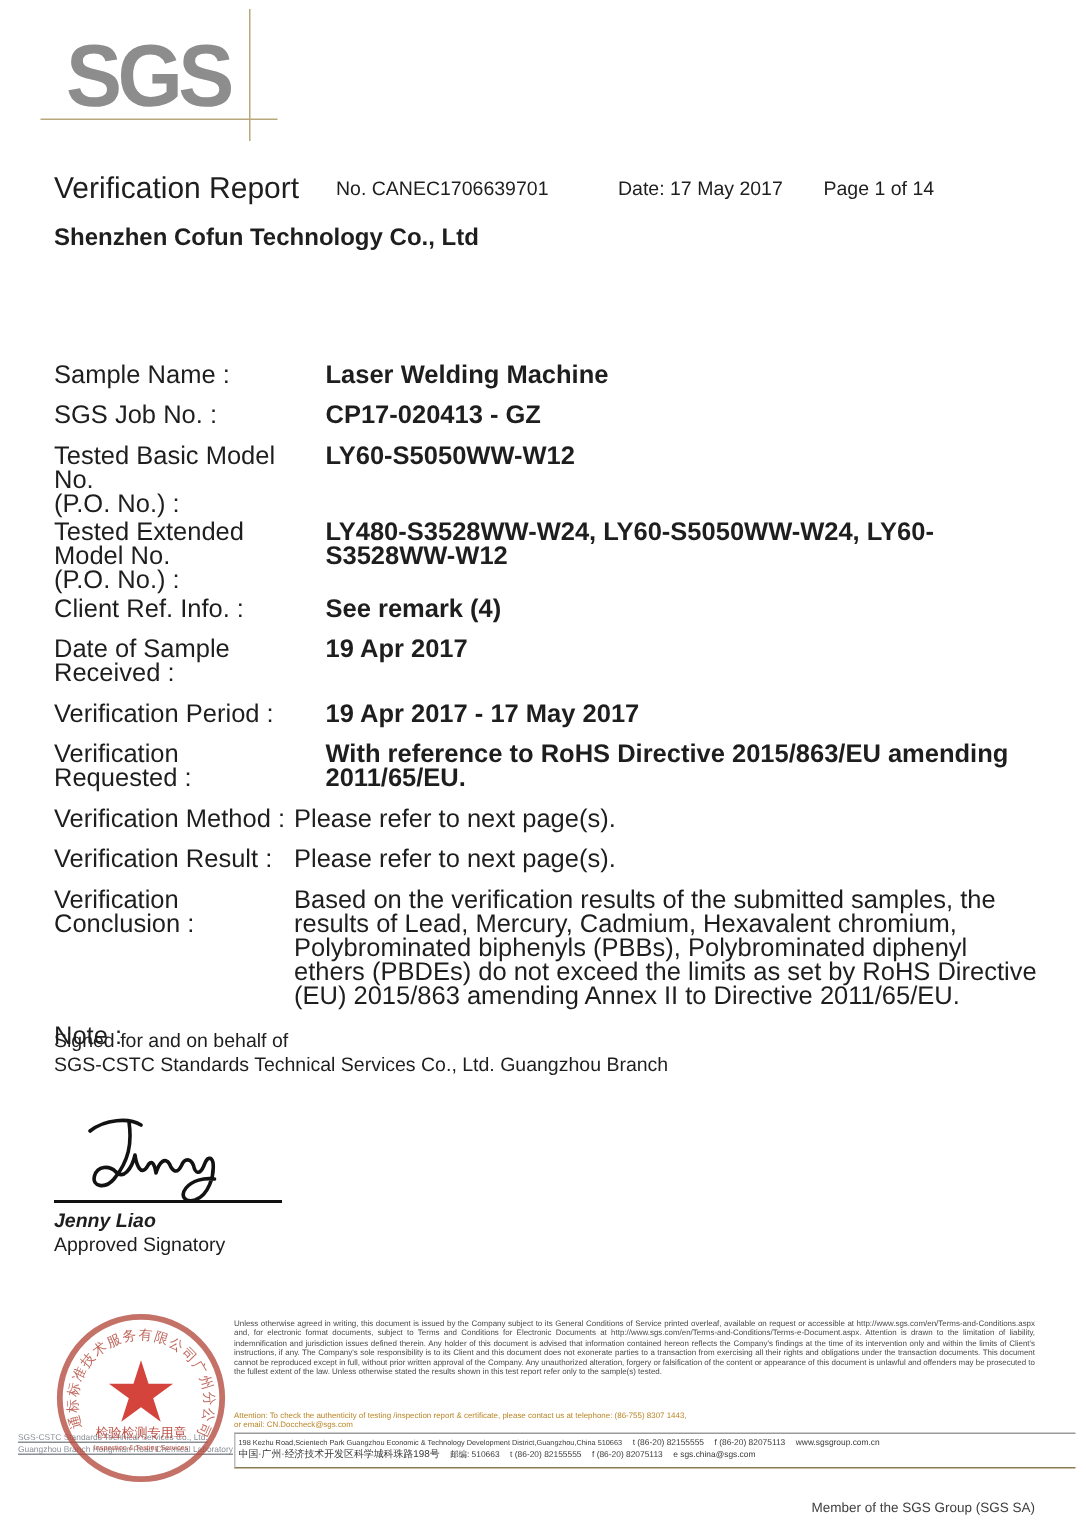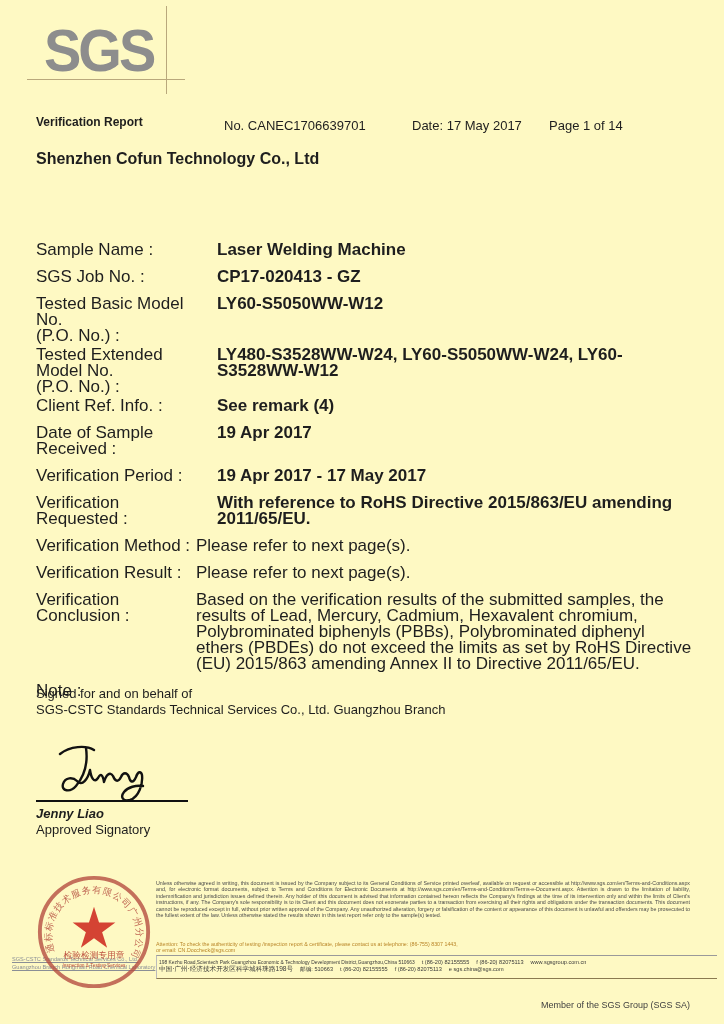--- a/index.html
+++ b/index.html
@@ -1,31 +1,31 @@
 <!DOCTYPE html>
 <html><head>
 <meta charset="utf-8">
 <style>
   html,body{margin:0;padding:0;background:#e8e8e8;}
   .page{
-    position:relative;width:724px;height:1024px;background:#fef9c3;
+    position:relative;width:724px;height:1024px;background:#ffffff;
     font-family:"Liberation Sans","DejaVu Sans",sans-serif;color:#1e1e1e;
     overflow:hidden;margin:0 auto;
   }
   
   .logo-area{position:absolute;left:0;top:0;width:260px;height:110px;}
   .logo-text{
     position:absolute;left:44px;top:18px;font-size:56px;font-weight:700;
     color:#8d8d8d;letter-spacing:-3px;transform:scaleY(1.05);
     font-family:"Liberation Sans","DejaVu Sans",sans-serif;
   }
   .logo-hline{position:absolute;left:27px;top:79px;width:158px;height:1px;background:#b9a87c;}
   .logo-vline{position:absolute;left:166px;top:6px;width:1px;height:88px;background:#b9a87c;}
   
-  .hdr-title{position:absolute;left:36px;top:115px;font-size:12px;font-weight:700;}
+  .hdr-title{position:absolute;left:36px;top:115px;font-size:20px;font-weight:400;}
   .hdr-no{position:absolute;left:224px;top:118px;font-size:13px;}
   .hdr-date{position:absolute;left:412px;top:118px;font-size:13px;}
   .hdr-page{position:absolute;left:549px;top:118px;font-size:13px;}
   .hdr-client{position:absolute;left:36px;top:150px;font-size:16px;font-weight:700;}
   
   .fields{position:absolute;left:36px;top:242px;width:656px;font-size:17px;line-height:16px;}
   .frow{display:flex;margin-bottom:11px;}
   .frow.tight{margin-bottom:3px;}
   .flabel{width:160px;flex:0 0 160px;white-space:pre-line;}
   .fvalue{flex:1;}

